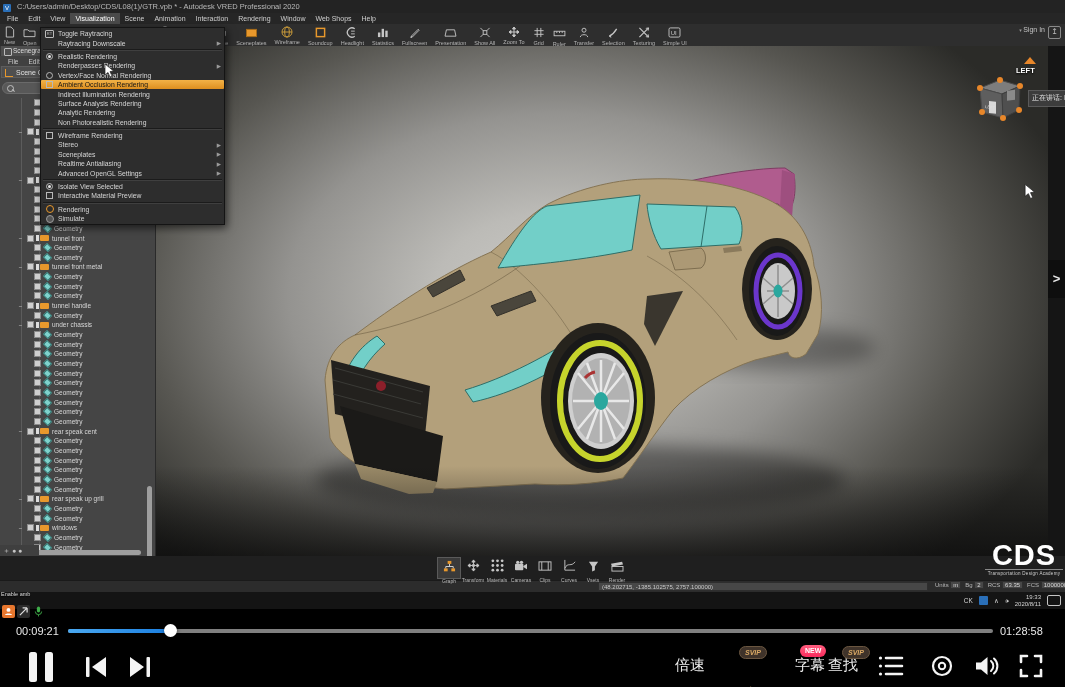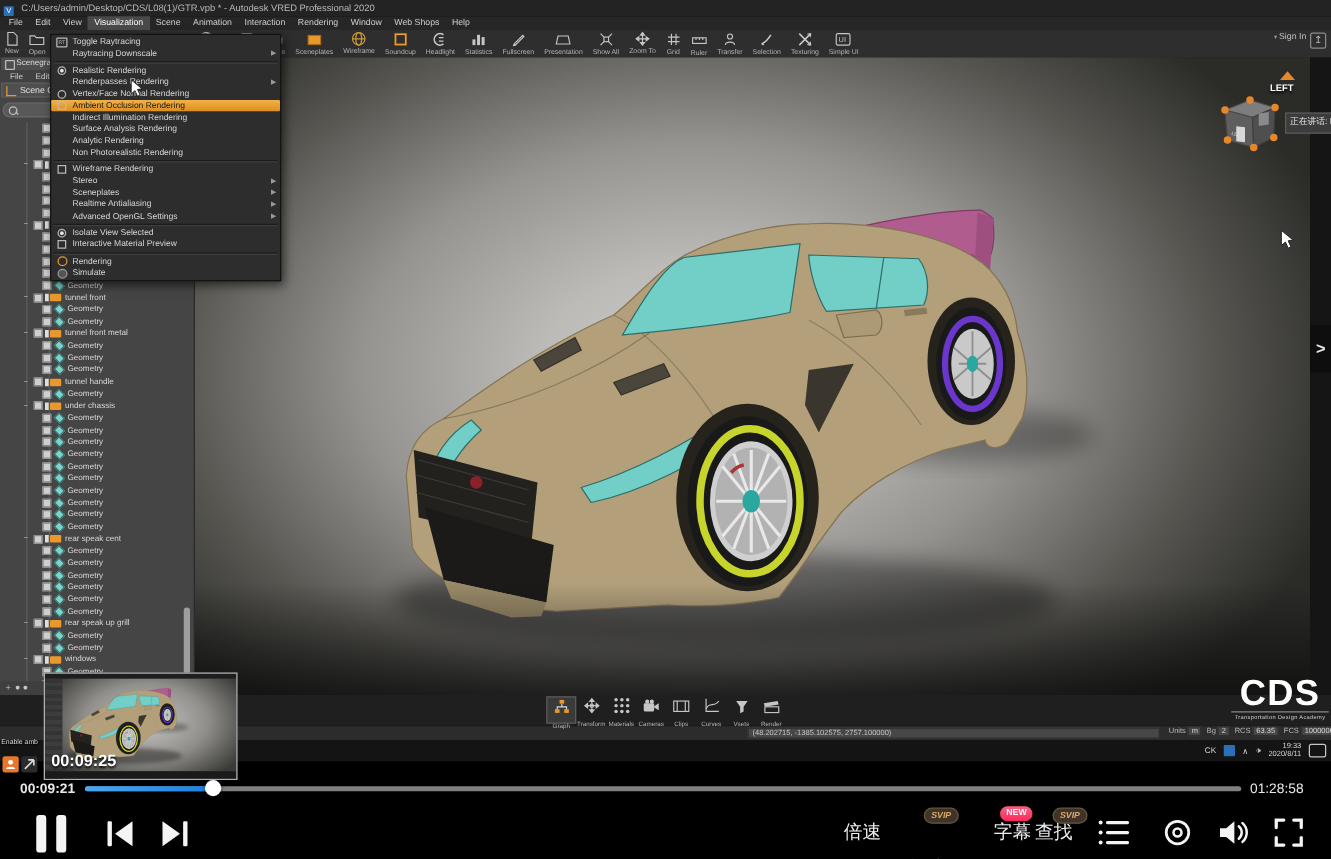--- a/index.html
+++ b/index.html
@@ -94,21 +94,21 @@
   #meet-note{left:1px;top:591px;color:#ddd;font-size:5.5px;z-index:30;text-shadow:0 1px 1px #000;}
   #meet-icons{left:2px;top:605px;display:flex;gap:2px;z-index:30;}
   .mi-box{width:13px;height:13px;border-radius:2px;display:flex;align-items:center;justify-content:center;}
   
   #thumb{left:35px;top:538px;width:153px;height:84px;border:1px solid #b0b0b0;background:#3a3a3a;overflow:hidden;z-index:40;}
   #t-top{left:0;top:0;width:153px;height:4px;background:#1e1e1e;}
   #t-left{left:0;top:4px;width:14px;height:80px;background:repeating-linear-gradient(#343434 0 3px,#3d3d3d 3px 6px);}
   #t-view{left:14px;top:4px;width:139px;height:74px;background:radial-gradient(ellipse 90px 55px at 48% 46%, #c9c8c4 0%, #8f8e8a 55%, #3a3a37 100%);}
   #t-bot{left:0;top:78px;width:153px;height:6px;background:#1a1a1a;}
   #t-time{left:5px;top:62px;color:#fff;font-size:13px;font-weight:bold;text-shadow:0 1px 2px #000;z-index:41;}
-  #time-cur{left:16px;top:625px;color:#e8e8e8;font-size:11px;font-weight:bold;}
+  #time-cur{left:16px;top:625px;color:#e8e8e8;font-size:11px;}
   #time-total{left:1000px;top:625px;color:#e8e8e8;font-size:11px;}
   #track{left:68px;top:629px;width:925px;height:4px;background:#7f7f7f;border-radius:2px;}
   #played{height:4px;background:linear-gradient(90deg,#4aa8f0,#1b7fe0);border-radius:2px;}
   #handle{top:-5px;width:13px;height:13px;background:#fff;border-radius:50%;box-shadow:0 0 4px rgba(0,0,0,.5);}
   #controls{left:0;top:645px;width:1065px;height:42px;}
   .pc{display:flex;align-items:center;justify-content:center;}
   #btn-pause{left:28px;top:6px;}
   #btn-prev{left:84px;top:10px;}
   #btn-next{left:128px;top:10px;}
   .zh{color:#eee;font-size:15px;white-space:nowrap;}
@@ -870,30 +870,20 @@
       </span>
   </div>
 
   <svg class="abs cursor" style="left:104px;top:64px;" width="11" height="14" viewBox="0 0 11 14">
     <path d="M1,0 L1,11 L4,8.5 L6,13 L8,12 L6,7.6 L9.6,7 Z" fill="#fff" stroke="#222" stroke-width=".7"></path>
     </svg>
   <svg class="abs cursor" style="left:1024px;top:184px;" width="12" height="16" viewBox="0 0 11 14">
     <path d="M1,0 L1,11 L4,8.5 L6,13 L8,12 L6,7.6 L9.6,7 Z" fill="#fff" stroke="#222" stroke-width=".7"></path>
     </svg>
 
-  <div class="abs" id="thumb">
-    <div class="abs" id="t-top"></div>
-    <div class="abs" id="t-left"></div>
-    <div class="abs" id="t-view"></div>
-    <svg class="abs" style="left:14px;top:8px;" width="132" height="73" viewBox="0 0 760 420">
-        <use href="#car-art"></use>
-      </svg>
-    <div class="abs" id="t-bot"></div>
-    <div class="abs" id="t-time">00:09:25</div>
-  </div>
 
   <div class="abs" id="time-cur">00:09:21</div>
   <div class="abs" id="track">
     <div id="played" style="width: 11%;"></div>
     <div class="abs" id="handle" style="left: calc(11% - 6px);"></div>
   </div>
   <div class="abs" id="time-total">01:28:58</div>
 
   <div class="abs" id="controls">
     <div class="abs pc" id="btn-pause">

